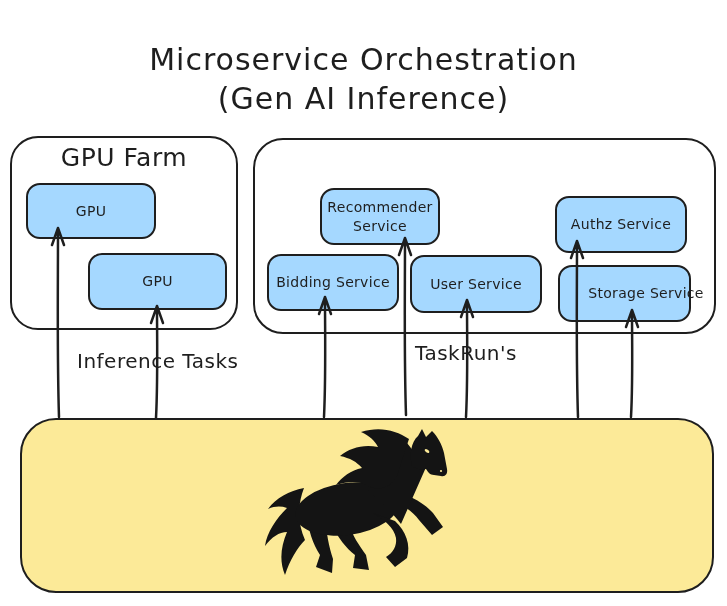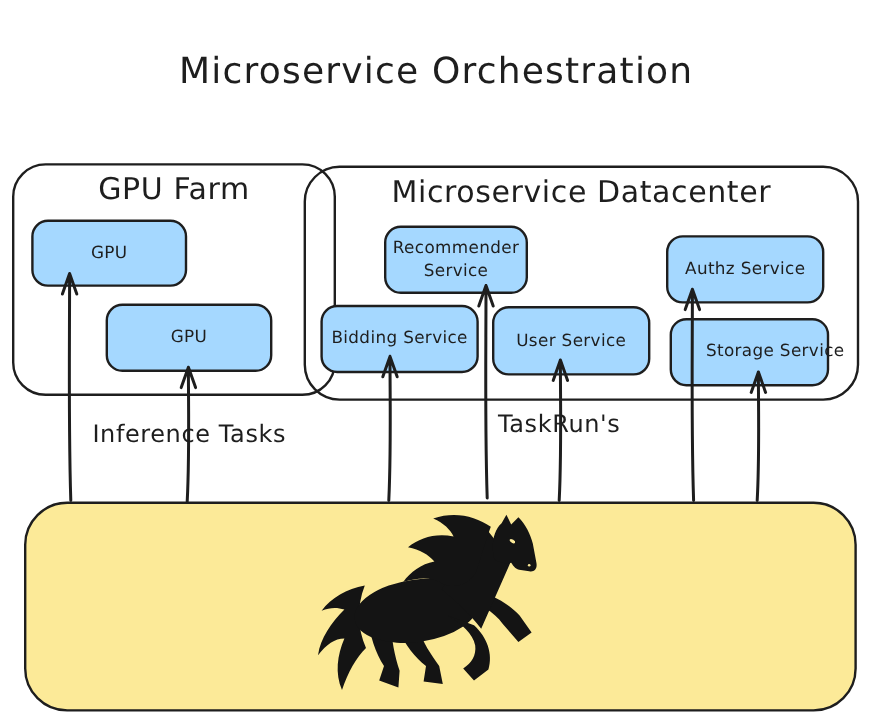--- a/index.html
+++ b/index.html
@@ -17,21 +17,21 @@
   }
   .title{position:absolute;left:0;width:727px;text-align:center;
     font-size:30px;font-weight:500;letter-spacing:1px;margin-top:28px;}
   .title.l1{top:14px;}
   .title.l2{top:53px;}
 
   .group{position:absolute;border:2.5px solid var(--stroke);border-radius:28px;background:transparent;}
   .group-title{position:absolute;top:5px;left:0;width:100%;text-align:center;
     font-size:25px;letter-spacing:0.5px;font-weight:500;white-space:nowrap;}
 
-  .gpu-farm{left:10px;top:136px;width:224px;height:190px;padding-left:42px;}
+  .gpu-farm{left:10px;top:136px;width:224px;height:190px;}
   .datacenter{left:253px;top:138px;width:459px;height:192px;border-radius:30px;}
 
   .node{position:absolute;background:var(--service-fill);border:2.5px solid var(--stroke);
     border-radius:14px;display:flex;align-items:center;justify-content:center;
     text-align:center;font-size:14px;letter-spacing:0.3px;line-height:1.3;padding:2px 4px;box-sizing:border-box;}
   .node.nowrap{white-space:nowrap;}
 
   .gpu1{left:14px;top:45px;width:130px;height:56px;}
   .gpu2{left:76px;top:115px;width:139px;height:57px;}
 
@@ -51,33 +51,33 @@
   .horse{position:absolute;left:262px;top:428px;width:186px;height:150px;}
 
   .arrows{position:absolute;left:0;top:0;width:727px;height:606px;pointer-events:none;}
 </style>
 </head>
 <body>
 
 <div class="canvas">
 
   <div class="title l1">Microservice Orchestration</div>
+  <div class="title l2">(Gen AI Inference)</div>
 
   <div class="group gpu-farm">
     <div class="group-title">GPU Farm</div>
     <div class="node nowrap gpu1">
       <span>GPU</span>
     </div>
     <div class="node nowrap gpu2">
       <span>GPU</span>
     </div>
   </div>
 
   <div class="group datacenter">
-    <div class="group-title">Microservice Datacenter</div>
     <div class="node recommender">
       <span>Recommender Service</span>
     </div>
     <div class="node nowrap authz">
       <span>Authz Service</span>
     </div>
     <div class="node nowrap bidding">
       <span>Bidding Service</span>
     </div>
     <div class="node nowrap user">

